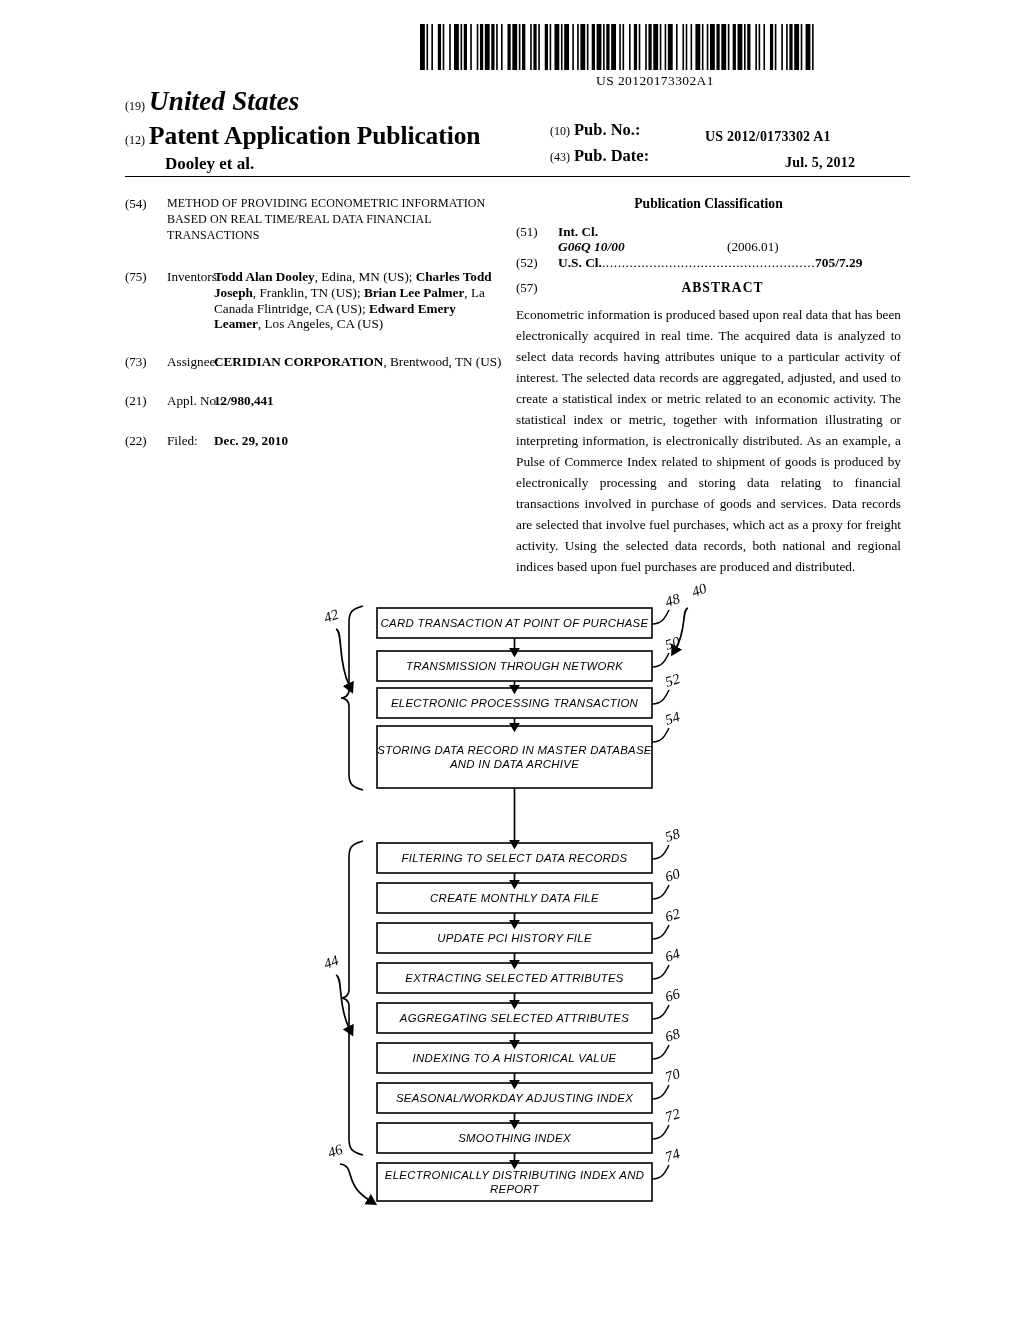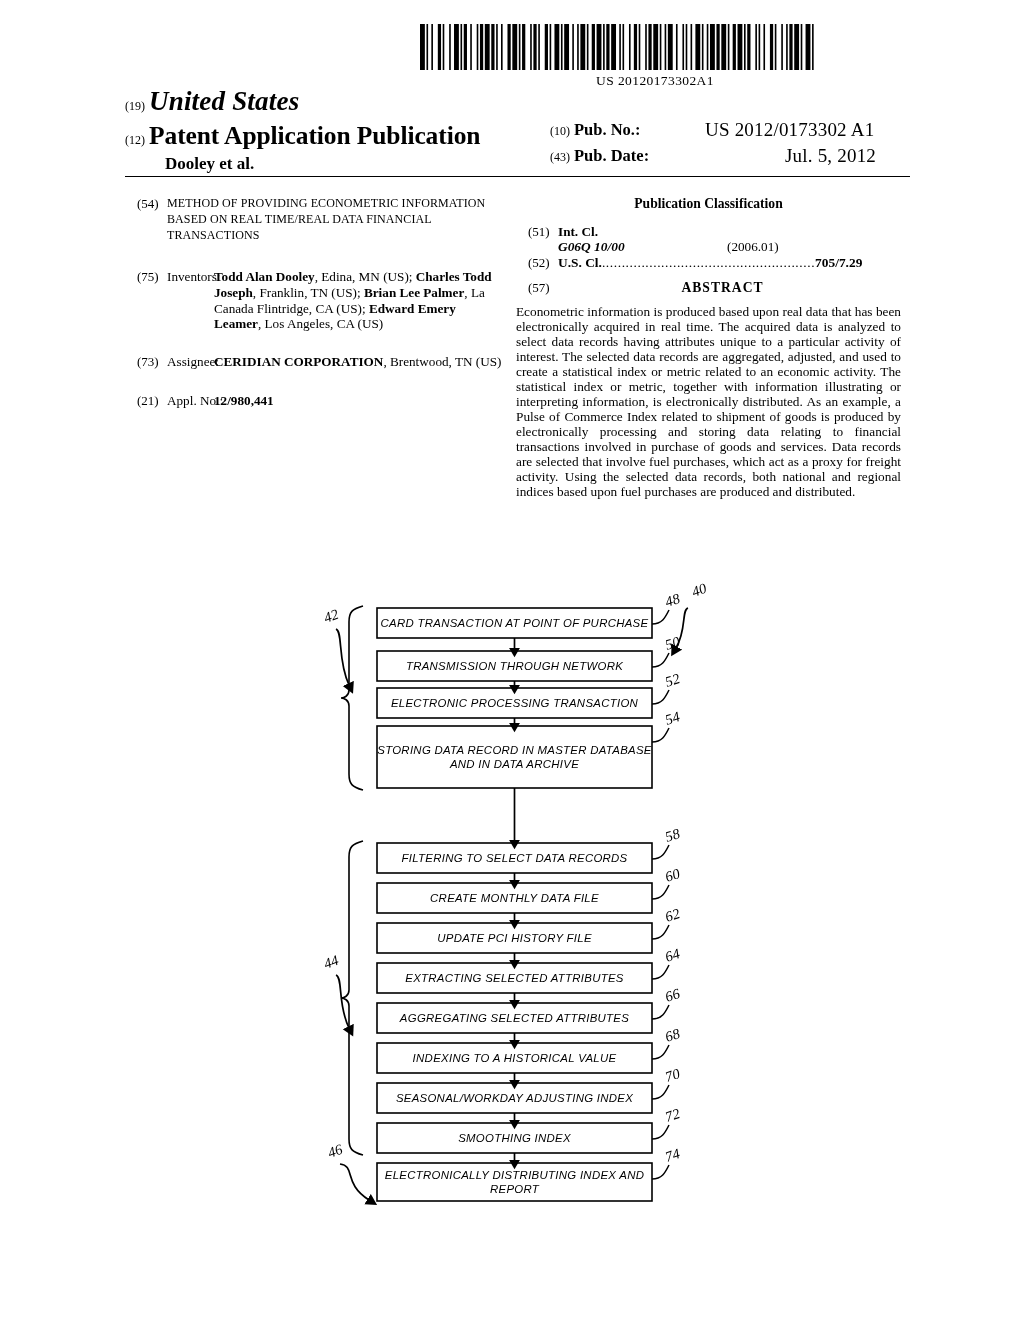--- a/index.html
+++ b/index.html
@@ -82,23 +82,24 @@
     position: absolute;
     left: 425px;
     top: 60px;
     width: 360px;
   }
   .pub-label {
     font-size: 16.5px;
     font-weight: bold;
   }
   .pub-value {
-    font-size: 19px;
-    font-weight: normal;
+    font-size: 14px;
+    font-weight: bold;
     letter-spacing: 0.2px;
+    margin-top: 10px;
   }
   .pub-no-value {
     position: absolute;
     left: 155px;
     top: -1px;
     white-space: nowrap;
   }
   .pub-date-value {
     position: absolute;
     left: 235px;
@@ -131,21 +132,21 @@
     line-height: 15.6px;
   }
 
   .field {
     position: relative;
     display: block;
     margin-bottom: 14px;
   }
   .field-code {
     position: absolute;
-    left: 12px;
+    left: 0;
     top: 0;
     width: 34px;
     font-size: 13px;
   }
   .field-label {
     position: absolute;
     left: 42px;
     top: 0;
     font-size: 13.2px;
   }
@@ -194,21 +195,21 @@
     text-align: center;
     font-weight: bold;
     font-size: 13.6px;
     letter-spacing: 1px;
     margin-left: 28px;
   }
   .abstract-body {
     margin-top: 8px;
     text-align: justify;
     font-size: 13.3px;
-    line-height: 15px;
+    line-height: 21px;
     hyphens: manual;
   }
 
   
   .figure {
     position: absolute;
     left: 0;
     top: 575px;
     width: 1024px;
     height: 680px;
@@ -354,20 +355,25 @@
     <span class="field-label">Assignee:</span>
     <div class="field-body field-body-indented"><b class="nm">CERIDIAN CORPORATION</b><span>, Brentwood, TN (US)</span></div>
   </div>
 
   <div class="field" style="margin-bottom:24px;">
     <span class="field-code">(21)</span>
     <span class="field-label">Appl. No.:</span>
     <div class="field-body field-body-indented" style="font-weight:bold;">12/980,441</div>
   </div>
 
+  <div class="field">
+    <span class="field-code">(22)</span>
+    <span class="field-label">Filed:</span>
+    <div class="field-body field-body-indented" style="font-weight:bold;">Dec. 29, 2010</div>
+  </div>
 
 </div>
 
 <div class="col-right">
 
   <div class="pub-class-head">Publication Classification</div>
 
   <div class="field" style="margin-bottom:0;">
     <span class="field-code">(51)</span>
     <div class="field-body">

